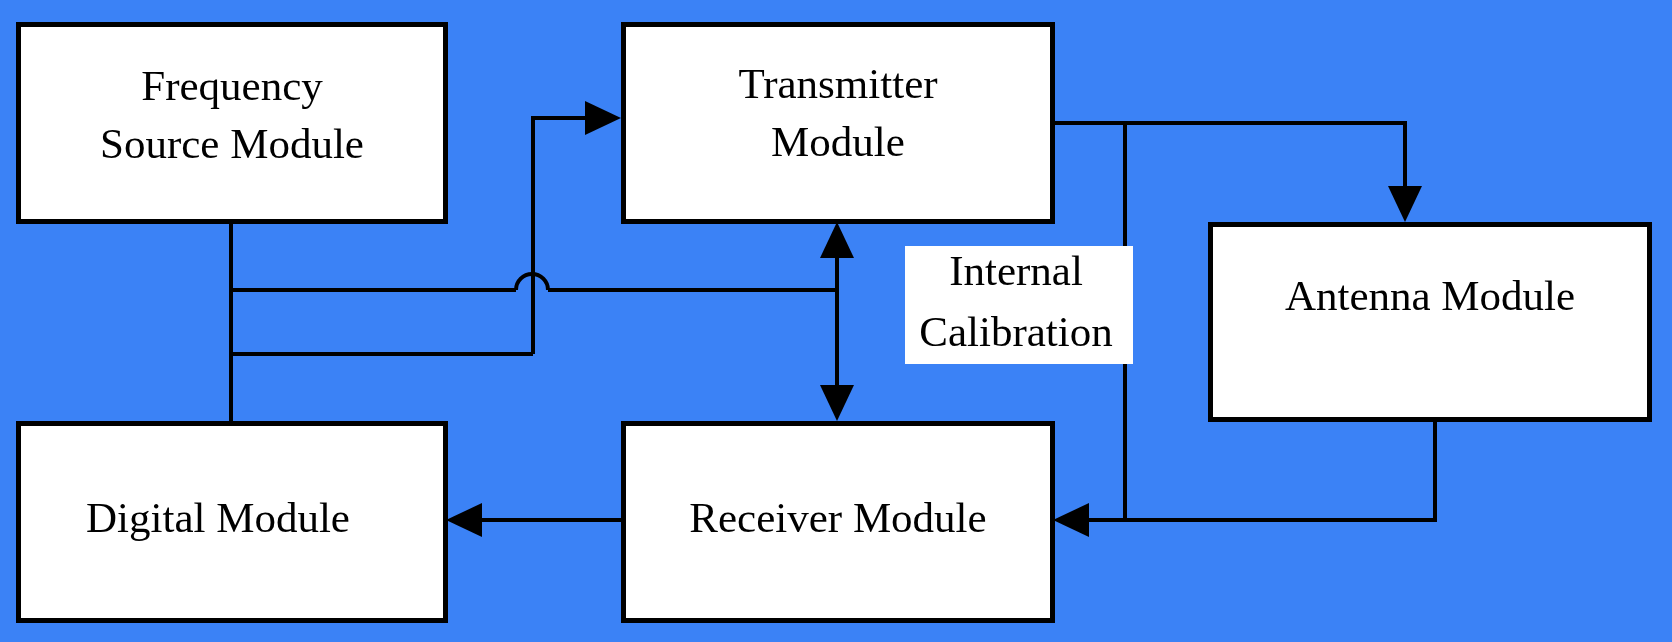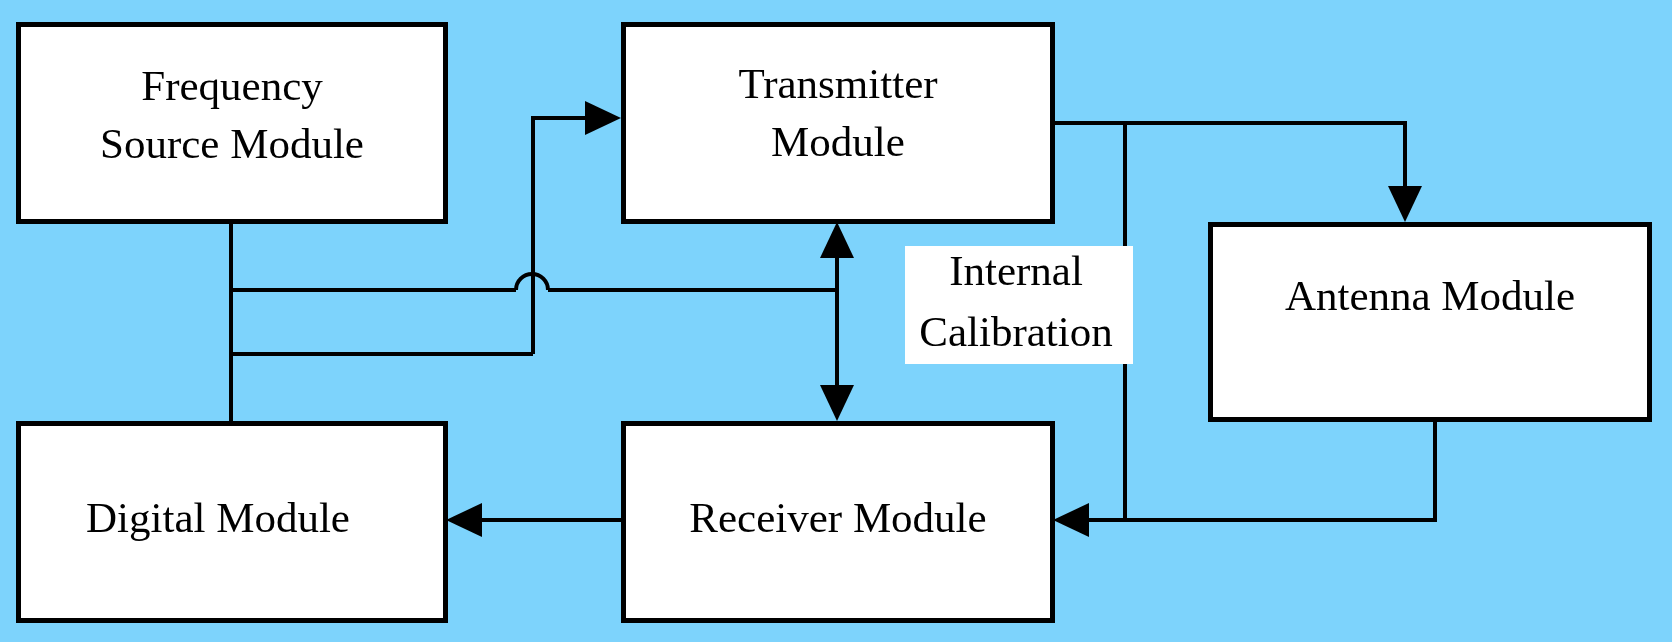--- a/index.html
+++ b/index.html
@@ -10,21 +10,21 @@
   body {
     width: 1672px;
     height: 642px;
     font-family: "Liberation Serif", "DejaVu Serif", serif;
     overflow: hidden;
   }
   #diagram-root {
     position: relative;
     width: 1672px;
     height: 642px;
-    background: #7dd3fc;
+    background: #3b82f6;
   }
   svg.diagram-canvas {
     position: absolute;
     top: 0;
     left: 0;
     width: 1672px;
     height: 642px;
     display: block;
   }
   .block-rect {

